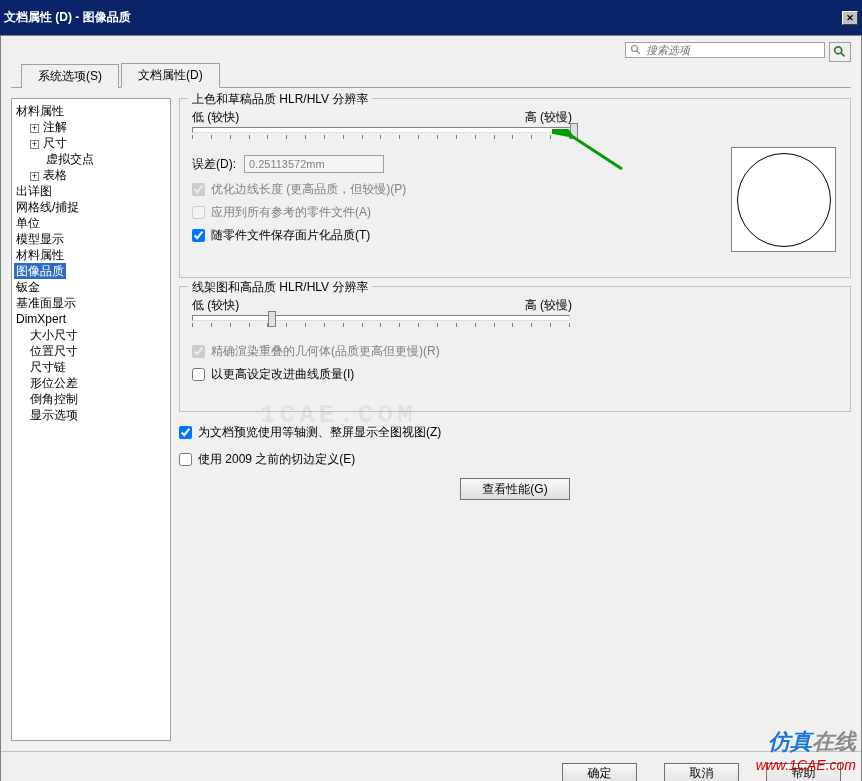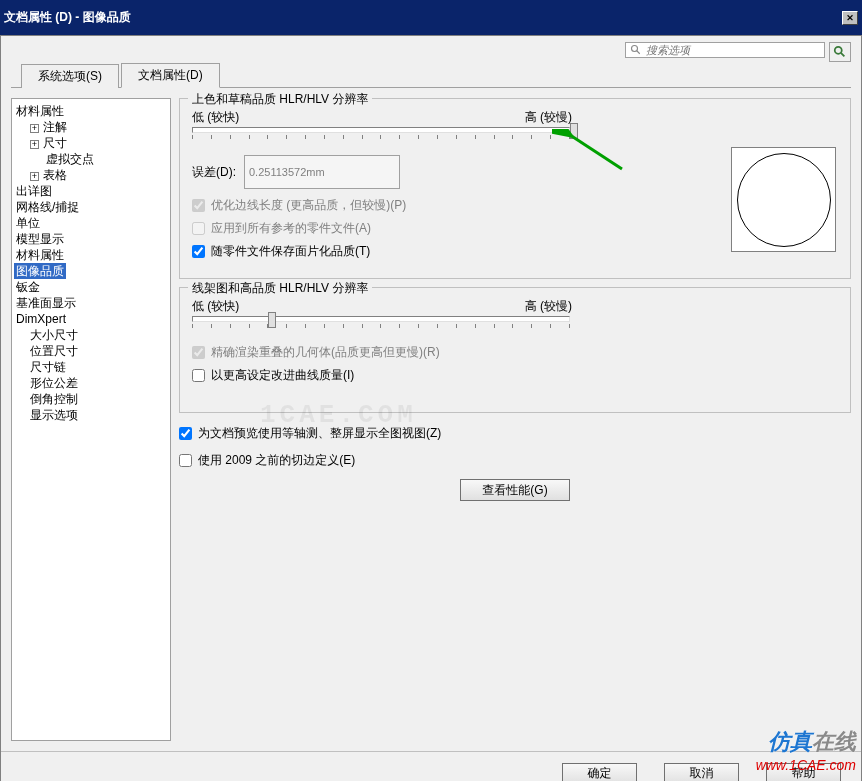--- a/index.html
+++ b/index.html
@@ -30,21 +30,21 @@
 .slider-label-left { position: absolute; left: 0; top: 0; font-size: 12px; }
 .slider-label-right { position: absolute; right: 20px; top: 0; font-size: 12px; }
 .slider-track { position: absolute; top: 18px; left: 0; right: 22px; height: 6px; background: #fff; border-top:1px solid #808080; border-left:1px solid #808080; border-bottom:1px solid #e0e0e0; border-right:1px solid #e0e0e0;}
 .slider-fill { position:absolute; right:2px; top:1px; height:3px; width:12px; background:#d00; }
 .slider-thumb { position: absolute; top: 14px; width: 8px; height: 16px; background: #e0e0e0; border: 1px solid #808080; }
 .slider-ticks { position:absolute; top:26px; left:0; right:22px; height:8px; display:flex; justify-content:space-between; }
 .slider-ticks span { width:1px; height:4px; background:#808080; display:block;}
 .arrow-svg { position:absolute; top:20px; right:-40px; pointer-events:none;}
 .err-row { display:flex; align-items:center; gap:8px; margin-bottom:8px;}
 .err-row label { font-size:12px; }
-.err-input { width:156px; height:18px; border:1px solid #a0a0a0; background:#f5f5f5; color:#808080; padding:16px 4px; font-size:11px;}
+.err-input { width:140px; height:18px; border:1px solid #a0a0a0; background:#f5f5f5; color:#808080; padding:0 4px; font-size:11px;}
 .chk-row { display:flex; align-items:center; gap:6px; margin-bottom:6px; font-size:12px;}
 .chk-row input[type=checkbox]{ width:13px; height:13px;}
 .chk-row.disabled { color:#808080; }
 .preview-box { position:absolute; right:14px; top:48px; width:105px; height:105px; border:1px solid #808080; background:#fff;}
 .preview-circle { width:94px; height:94px; border:1px solid #000; border-radius:50%; margin:5px;}
 .checkrow-standalone { display:flex; align-items:center; gap:6px; margin:4px 0 6px 0; font-size:12px;}
 .btn-row { display:flex; justify-content:center; margin-top:4px;}
 .btn { min-width:110px; height:22px; border:1px solid #707070; background: linear-gradient(#f8f8f8,#e0e0e0); font-size:12px; cursor:pointer;}
 .footer { height:44px; border-top:1px solid #c0c0c0; display:flex; align-items:center; justify-content:flex-end; padding:0 20px; gap:27px; background:#f0f0f0;}
 .footer .btn { min-width:75px; }

